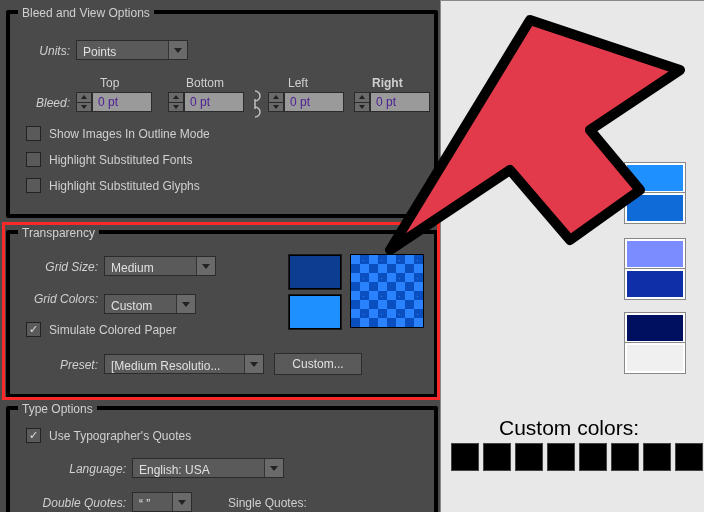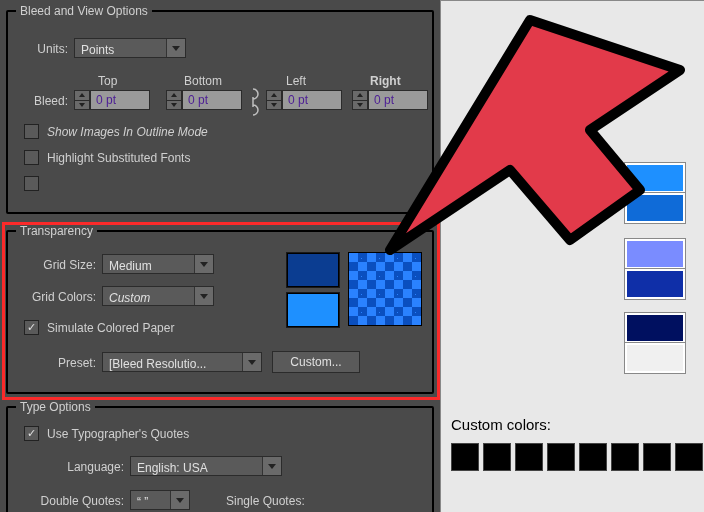--- a/index.html
+++ b/index.html
@@ -1,20 +1,20 @@
 <!DOCTYPE html>
 <html><head>
 <meta charset="utf-8">
 <style>
   html,body{margin:0;padding:0;width:704px;height:512px;overflow:hidden;background:#4a4a4a;font-family:Tahoma,Arial,sans-serif;font-size:12px;color:#d0d0d0;}
   .panel{position:relative;width:704px;height:512px;}
   
-  .group{position:absolute;border:2px solid #000000;border-radius:2px;}
+  .group{position:absolute;border:4px solid #000000;border-radius:2px;}
   .group-legend{position:absolute;top:-8px;left:8px;background:#4a4a4a;padding:0 4px;color:#d0d0d0;font-size:12px;}
-  .lbl{position:absolute;text-align:right;}
+  .lbl{position:absolute;text-align:right;font-style:italic;}
   .lbl-left{position:absolute;text-align:left;}
   
   .dd{position:absolute;height:20px;background:#5a5a5a;border:1px solid #2b2b2b;box-sizing:border-box;display:flex;align-items:flex-end;}
   .dd .dd-text{flex:1 1 auto;padding:0 6px;color:#e0e0e0;white-space:nowrap;overflow:hidden;text-overflow:ellipsis;}
   .dd .dd-btn{width:18px;height:100%;background:#6a6a6a;border-left:1px solid #333;display:flex;align-items:center;justify-content:center;}
   .dd .tri{width:0;height:0;border-left:4px solid transparent;border-right:4px solid transparent;border-top:5px solid #222;}
   
   .step{position:absolute;width:76px;height:20px;display:flex;box-sizing:border-box;}
   .step .arrows{width:16px;display:flex;flex-direction:column;}
   .step .aup,.step .adn{flex:1;background:#6a6a6a;border:1px solid #2b2b2b;display:flex;align-items:center;justify-content:center;}
@@ -37,21 +37,21 @@
       linear-gradient(45deg,#0a4fbf 25%,transparent 25%),
       linear-gradient(-45deg,#0a4fbf 25%,transparent 25%),
       linear-gradient(45deg,transparent 75%,#0a4fbf 75%),
       linear-gradient(-45deg,transparent 75%,#0a4fbf 75%);
     background-size:18px 18px;
     background-position:0 0,0 9px,9px -9px,-9px 0;
     background-color:#2a82ff;}
   
   .right-panel{position:absolute;background:#e8e8e8;border:1px solid #888;}
   .sw-row{position:absolute;width:56px;height:26px;border:2px solid #fff;outline:1px solid #888;}
-  .custom-label{position:absolute;color:#000;font-size:15px;}
+  .custom-label{position:absolute;color:#000;font-size:21px;margin-left:48px;}
   .custom-grid{position:absolute;display:flex;gap:4px;}
   .custom-grid .c{width:26px;height:26px;background:#000;border:1px solid #444;}
   
   .hl{position:absolute;border:3px solid #fb2a2a;pointer-events:none;}
   
   .arrow{position:absolute;pointer-events:none;}
   
   .link-icon{position:absolute;width:14px;height:40px;display:flex;align-items:center;justify-content:center;}
   .link-icon svg{stroke:#bfbfbf;}
 </style>
@@ -121,62 +121,63 @@
           <div class="aup">
             <span class="t"></span>
           </div>
           <div class="adn">
             <span class="t"></span>
           </div>
         </div>
       <div class="val">0 pt</div>
     </div>
 
-    <div class="cb" style="left:16px;top:112px;font-style:italic;">
+    <div class="cb" style="left:16px;top:112px;">
       <span class="box"></span>
       <span>Show Images In Outline Mode</span>
     </div>
     <div class="cb" style="left:16px;top:138px;">
       <span class="box"></span>
       <span>Highlight Substituted Fonts</span>
     </div>
     <div class="cb" style="left:16px;top:164px;">
       <span class="box"></span>
+      <span>Highlight Substituted Glyphs</span>
     </div>
   </div>
 
   <div class="group" style="left:6px;top:230px;width:424px;height:160px;">
     <div class="group-legend">Transparency</div>
 
     <div class="lbl" style="left:0;top:26px;width:88px;">Grid Size:</div>
     <div class="dd" style="left:94px;top:22px;width:112px;">
       <span class="dd-text">Medium</span>
       <span class="dd-btn">
           <span class="tri"></span>
         </span>
     </div>
 
     <div class="lbl" style="left:0;top:58px;width:88px;">Grid Colors:</div>
-    <div class="dd" style="left:94px;top:54px;width:112px;font-style:italic;">
+    <div class="dd" style="left:94px;top:60px;width:92px;">
       <span class="dd-text">Custom</span>
       <span class="dd-btn">
           <span class="tri"></span>
         </span>
     </div>
 
     <div class="cb checked" style="left:16px;top:88px;">
       <span class="box">
           <span class="chk">✓</span>
         </span>
       <span>Simulate Colored Paper</span>
     </div>
 
     <div class="lbl" style="left:0;top:124px;width:88px;">Preset:</div>
     <div class="dd" style="left:94px;top:120px;width:160px;">
-      <span class="dd-text">[Bleed Resolutio...</span>
+      <span class="dd-text">[Medium Resolutio...</span>
       <span class="dd-btn">
           <span class="tri"></span>
         </span>
     </div>
     <div class="btn" style="left:264px;top:119px;width:88px;">
       <span>Custom...</span>
     </div>
 
     <div class="swatch" style="left: 278px; top: 20px; background: rgb(11, 61, 145);"></div>
     <div class="swatch" style="left: 278px; top: 60px; background: rgb(30, 144, 255);"></div>

